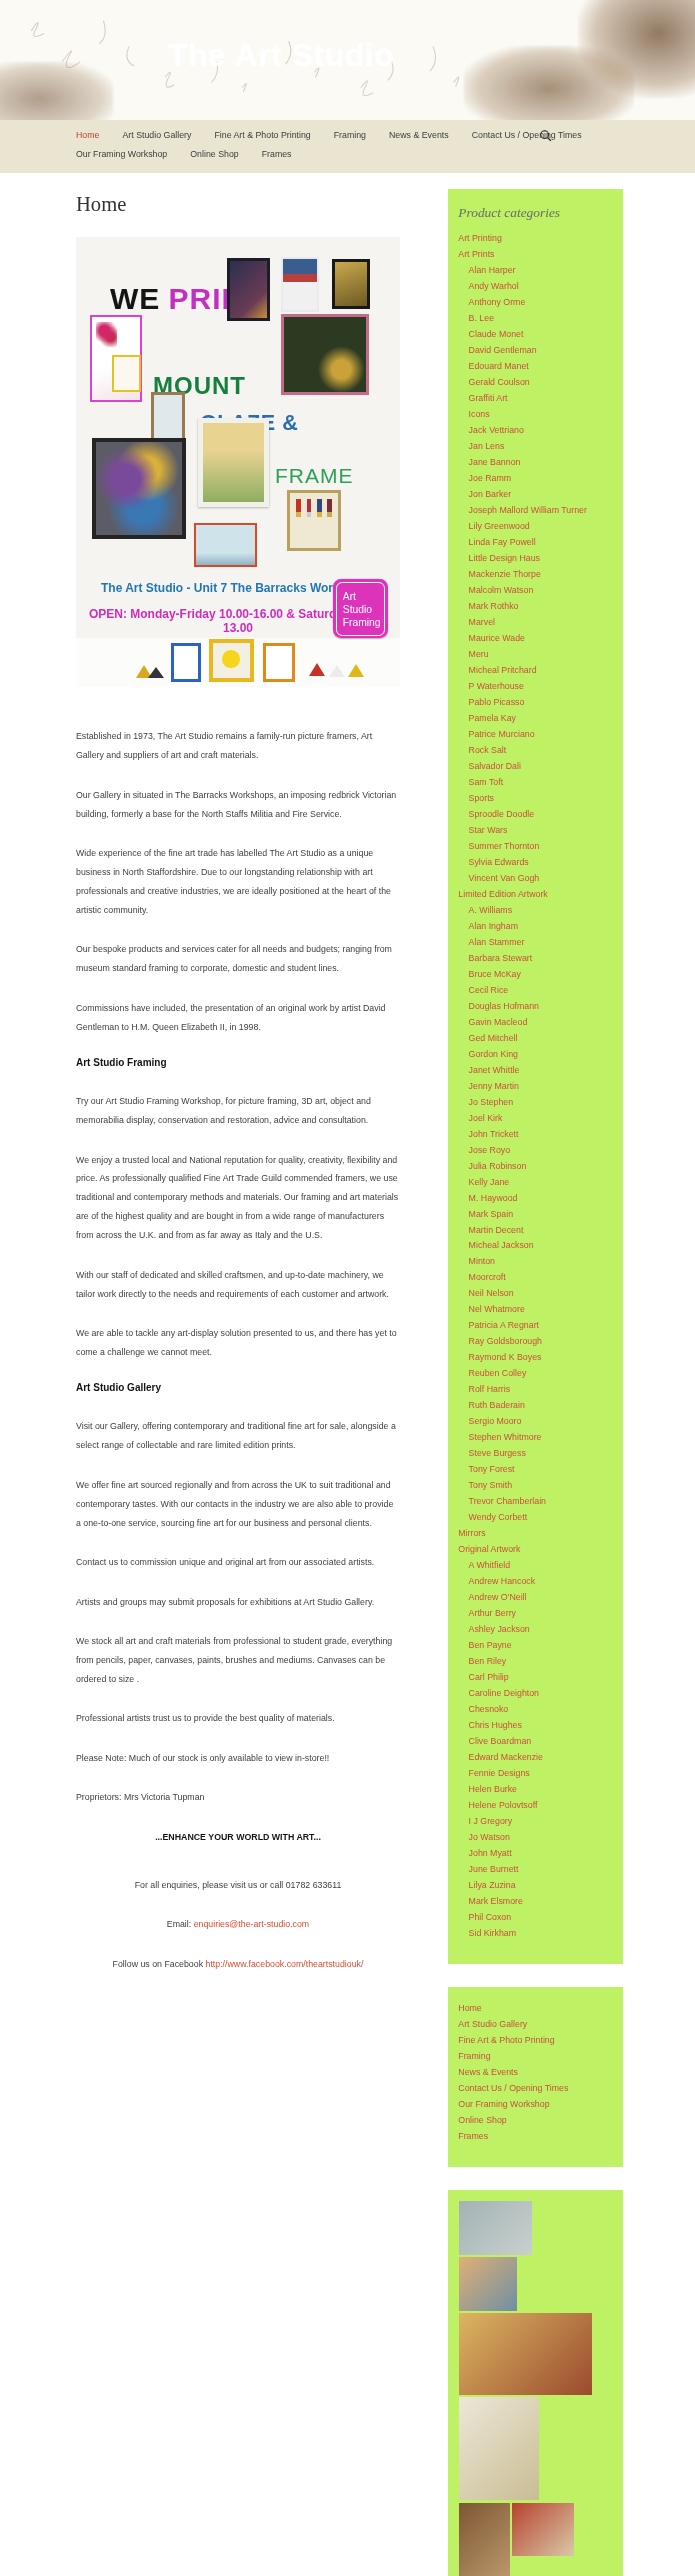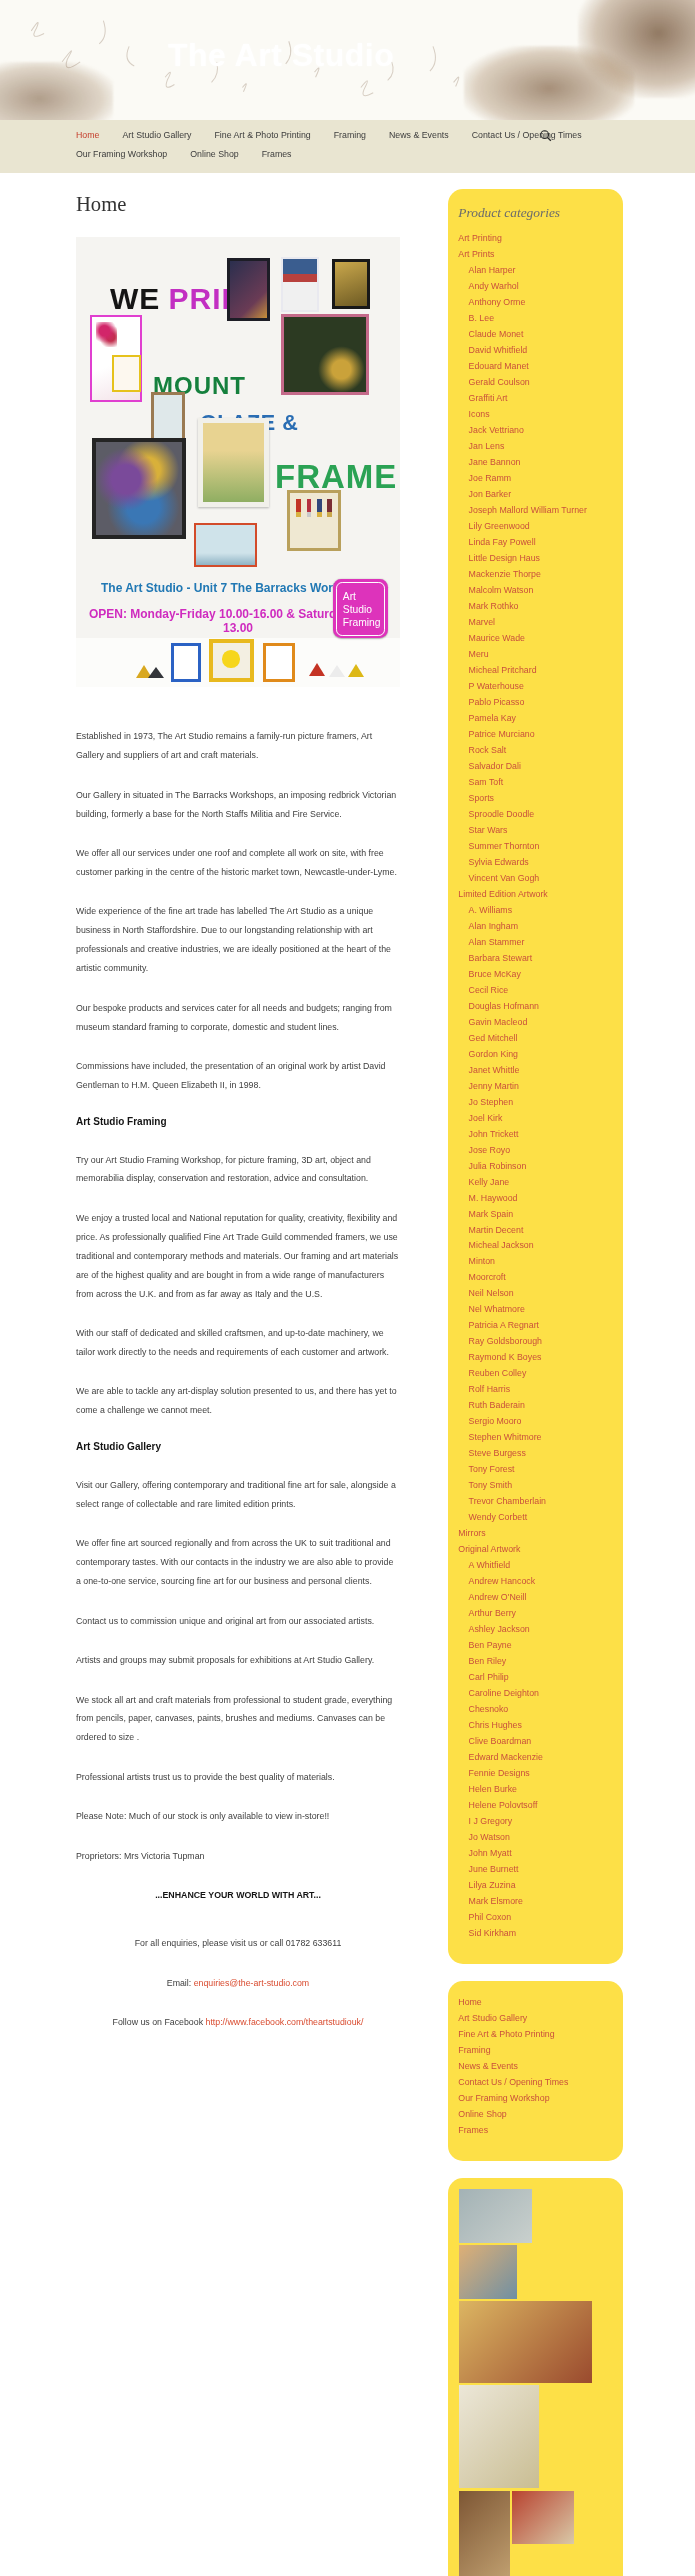--- a/index.html
+++ b/index.html
@@ -32,21 +32,21 @@
   .sidebar{width:175px;}
 
   .page-title{font-family:"Liberation Serif",serif;font-weight:400;font-size:20.6px;color:#333;margin:4.1px 0 21.6px;}
 
   
   .promo{position:relative;width:324px;height:450px;background:#f5f4f1;margin-bottom:40px;overflow:hidden;}
   .promo .word-line{position:absolute;left:34px;top:45px;font-size:30px;font-weight:800;letter-spacing:1px;}
   .w-we{color:#151515;} .w-print{color:#c22fc2;margin-left:8.2px;}
   .w-mount{position:absolute;left:77px;top:135px;font-size:24px;font-weight:800;color:#15803d;letter-spacing:1px;}
   .w-glaze{position:absolute;left:124px;top:173px;font-size:21.6px;font-weight:800;color:#2a6db3;letter-spacing:0.5px;}
-  .w-frame{position:absolute;left:199px;top:221px;font-size:33px;font-weight:700;color:#2ba254;letter-spacing:1px;}
+  .w-frame{position:absolute;left:199px;top:227px;font-size:21px;font-weight:400;color:#2ba254;letter-spacing:1px;}
   .pframe{position:absolute;box-sizing:border-box;}
   .pf1{left:14.4px;top:78px;width:52px;height:87px;border:2.1px solid #e03fd0;background:
        linear-gradient(160deg,#ffffff 55%,#f3e2e8 100%);}
   .pf1i{position:absolute;left:19.6px;top:38px;width:25px;height:33px;border:2.6px solid #e6c21c;background:#fdf8ef;}
   .pf1f{position:absolute;left:4.1px;top:5.2px;width:20.6px;height:25px;background:radial-gradient(circle at 40% 35%,#d2256a 25%,transparent 60%),radial-gradient(circle at 70% 60%,#c22f4e 20%,transparent 55%);}
   .pf2{left:75px;top:155px;width:34px;height:52px;border:3.1px solid #9a7a52;background:#dfe8ea;}
   .pf3{left:151px;top:20.6px;width:43px;height:63px;border:3.1px solid #1d1d26;background:linear-gradient(135deg,#2b2f4e,#6a3b55 70%,#c8903a);}
   .pf4{left:205px;top:19.6px;width:38px;height:55px;border:2.6px solid #e9e9ef;background:linear-gradient(180deg,#3a5d8f 30%,#b8413d 30%,#b8413d 45%,#f0f0f0 45%);}
   .pf5{left:256px;top:21.6px;width:38px;height:50px;border:3.6px solid #181818;background:linear-gradient(160deg,#caa84c,#6d5a23);}
   .pf6{left:205px;top:77px;width:88px;height:81px;border:3.6px solid #c46a8a;background:radial-gradient(circle at 70% 70%,#caa23a 12%,transparent 30%),#2c3a22;}
@@ -82,21 +82,21 @@
          color:#fff;font-size:10.3px;line-height:13px;padding:7.2px 0 0 6.2px;box-sizing:border-box;}
 
   
   .para{font-size:8.8px;line-height:2.15;margin:0 0 20.6px;color:#3e3e3e;}
   .sub-heading{font-size:10px;font-weight:700;color:#141414;margin:7.2px 0 24px;}
   .center{text-align:center;}
   .strong{font-weight:700;color:#141414;margin-top:15.5px;margin-bottom:29px;}
   .link{color:#d94b2f;text-decoration:none;cursor:pointer;}
 
   
-  .widget{background:#fde047;padding:16.5px 14.4px 19.6px 10.3px;margin-bottom:17px;border-radius:15px;}
+  .widget{background:#bef264;padding:16.5px 14.4px 19.6px 10.3px;margin-bottom:23px;}
   .widget-title{font-family:"Liberation Serif",serif;font-style:italic;font-weight:400;font-size:13.4px;color:#6b6b6b;margin:0 0 13.4px;}
   .cat-list,.menu-list{list-style:none;margin:0;padding:0;font-size:8.8px;}
   .cat-list li,.menu-list li{margin-bottom:6.7px;line-height:9.3px;}
   .cat-list li.lvl1{padding-left:10.3px;}
   .cat-link,.menu-link{color:#c9503c;text-decoration:none;cursor:pointer;}
   .gallery-widget{padding:10.8px;}
   .tiles{display:flex;flex-wrap:wrap;gap:2.1px;width:133px;}
   .tile{cursor:pointer;}
 </style>
 </head>
@@ -194,21 +194,20 @@
           <div>Art</div>
           <div>Studio</div>
           <div>Framing</div>
         </div>
       </div>
     </div>
 
     <div id="main-blocks">
         <p class="para">Established in 1973, The Art Studio remains a family-run picture framers, Art Gallery and suppliers of art and craft materials.</p>
         <p class="para">Our Gallery in situated in The Barracks Workshops, an imposing redbrick Victorian building, formerly a base for the North Staffs Militia and Fire Service.</p>
-        <p class="para">We offer all our services under one roof and complete all work on site, with free customer parking in the centre of the historic market town, Newcastle-under-Lyme.</p>
         <p class="para">Wide experience of the fine art trade has labelled The Art Studio as a unique business in North Staffordshire. Due to our longstanding relationship with art professionals and creative industries, we are ideally positioned at the heart of the artistic community.</p>
         <p class="para">Our bespoke products and services cater for all needs and budgets; ranging from museum standard framing to corporate, domestic and student lines.</p>
         <p class="para">Commissions have included, the presentation of an original work by artist David Gentleman to H.M. Queen Elizabeth II, in 1998.</p>
         <p class="sub-heading">Art Studio Framing</p>
         <p class="para">Try our Art Studio Framing Workshop, for picture framing, 3D art, object and memorabilia display, conservation and restoration, advice and consultation.</p>
         <p class="para">We enjoy a trusted local and National reputation for quality, creativity, flexibility and price. As professionally qualified Fine Art Trade Guild commended framers, we use traditional and contemporary methods and materials. Our framing and art materials are of the highest quality and are bought in from a wide range of manufacturers from across the U.K. and from as far away as Italy and the U.S.</p>
         <p class="para">With our staff of dedicated and skilled craftsmen, and up-to-date machinery, we tailor work directly to the needs and requirements of each customer and artwork.</p>
         <p class="para">We are able to tackle any art-display solution presented to us, and there has yet to come a challenge we cannot meet.</p>
         <p class="sub-heading">Art Studio Gallery</p>
         <p class="para">Visit our Gallery, offering contemporary and traditional fine art for sale, alongside a select range of collectable and rare limited edition prints.</p>
@@ -231,21 +230,21 @@
     <div class="widget">
       <h2 class="widget-title">Product categories</h2>
       <ul class="cat-list" id="cat-list">
           <li class="lvl0"><a class="cat-link">Art Printing</a></li>
           <li class="lvl0"><a class="cat-link">Art Prints</a></li>
           <li class="lvl1"><a class="cat-link">Alan Harper</a></li>
           <li class="lvl1"><a class="cat-link">Andy Warhol</a></li>
           <li class="lvl1"><a class="cat-link">Anthony Orme</a></li>
           <li class="lvl1"><a class="cat-link">B. Lee</a></li>
           <li class="lvl1"><a class="cat-link">Claude Monet</a></li>
-          <li class="lvl1"><a class="cat-link">David Whitfield</a></li>
+          <li class="lvl1"><a class="cat-link">David Gentleman</a></li>
           <li class="lvl1"><a class="cat-link">Edouard Manet</a></li>
           <li class="lvl1"><a class="cat-link">Gerald Coulson</a></li>
           <li class="lvl1"><a class="cat-link">Graffiti Art</a></li>
           <li class="lvl1"><a class="cat-link">Icons</a></li>
           <li class="lvl1"><a class="cat-link">Jack Vettriano</a></li>
           <li class="lvl1"><a class="cat-link">Jan Lens</a></li>
           <li class="lvl1"><a class="cat-link">Jane Bannon</a></li>
           <li class="lvl1"><a class="cat-link">Joe Ramm</a></li>
           <li class="lvl1"><a class="cat-link">Jon Barker</a></li>
           <li class="lvl1"><a class="cat-link">Joseph Mallord William Turner</a></li>

